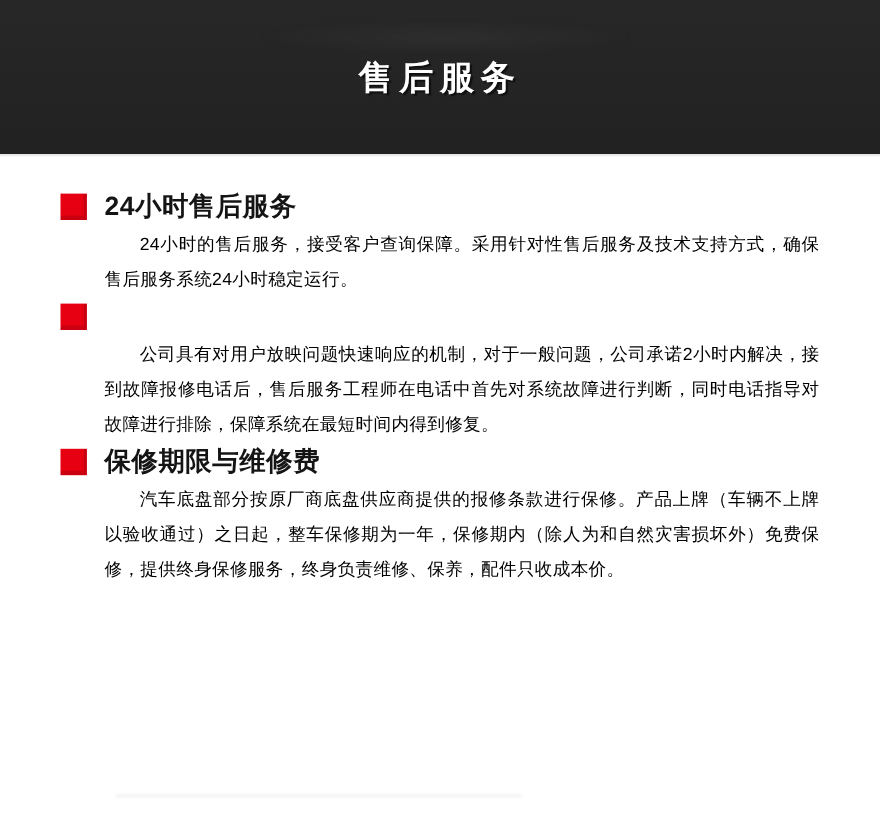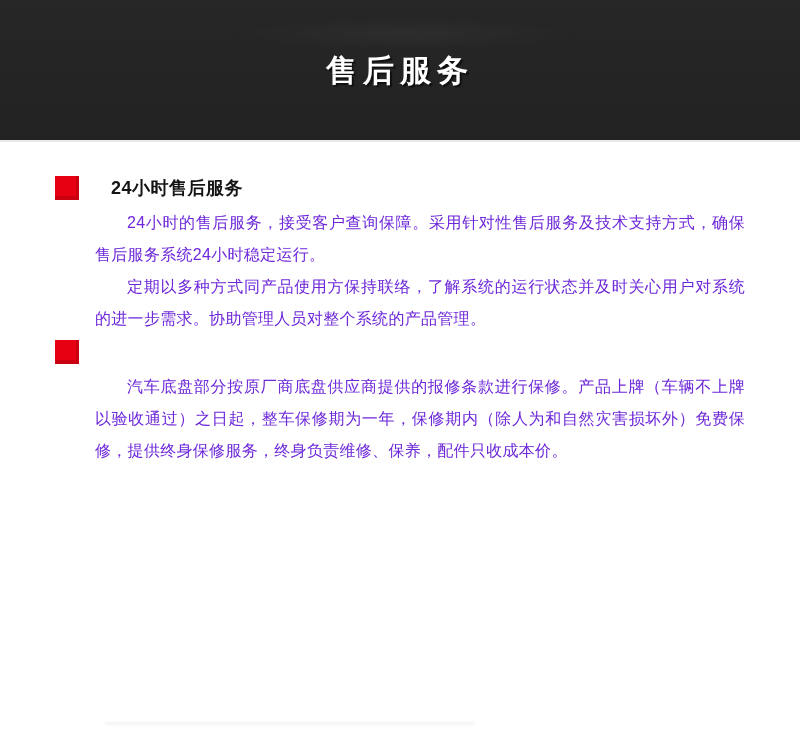--- a/index.html
+++ b/index.html
@@ -65,34 +65,34 @@
   section:first-child .sec-head { margin-top: 0; }
   .bullet {
     flex: 0 0 auto;
     width: 24px;
     height: 24px;
     background: #e60012;
     box-shadow: inset -3px -4px 0 rgba(140,0,12,0.30);
     margin-right: 16px;
   }
   .sec-head h2 {
-    margin: 16px;
-    font-size: 18px;
+    margin: 0;
+    font-size: 24px;
     line-height: 24px;
     font-weight: bold;
     color: #141414;
     letter-spacing: 0.5px;
   }
   .sec-body { margin-left: 40px; }
   .sec-body p {
     margin: 0;
     font-size: 16px;
     line-height: 32px;
     letter-spacing: 0.3px;
-    color: #6d28d9;
+    color: #000000;
     text-indent: 2em;
     text-align: justify;
   }
   
   .bottom-artifact {
     position: absolute;
     left: 105px;
     bottom: 16px;
     width: 370px;
     height: 3px;
@@ -117,34 +117,36 @@
       <div class="sec-head">
         <span class="bullet"></span>
         <h2>24小时售后服务</h2>
       </div>
       <div class="sec-body">
         <p>24小时的售后服务，接受客户查询保障。采用针对性售后服务及技术支持方式，确保售后服务系统24小时稳定运行。</p>
       </div>
     </section>
 
     <section>
-      <div class="sec-body">
-        <p>定期以多种方式同产品使用方保持联络，了解系统的运行状态并及时关心用户对系统的进一步需求。协助管理人员对整个系统的产品管理。</p>
-      </div>
     </section>
 
     <section>
       <div class="sec-head">
         <span class="bullet"></span>
       </div>
       <div class="sec-body">
+        <p>公司具有对用户放映问题快速响应的机制，对于一般问题，公司承诺2小时内解决，接到故障报修电话后，售后服务工程师在电话中首先对系统故障进行判断，同时电话指导对故障进行排除，保障系统在最短时间内得到修复。</p>
       </div>
     </section>
 
     <section>
+      <div class="sec-head">
+        <span class="bullet"></span>
+        <h2>保修期限与维修费</h2>
+      </div>
       <div class="sec-body">
         <p>汽车底盘部分按原厂商底盘供应商提供的报修条款进行保修。产品上牌（车辆不上牌以验收通过）之日起，整车保修期为一年，保修期内（除人为和自然灾害损坏外）免费保修，提供终身保修服务，终身负责维修、保养，配件只收成本价。</p>
       </div>
     </section>
 
   </main>
 
   <div class="bottom-artifact"></div>
 </div>
 

